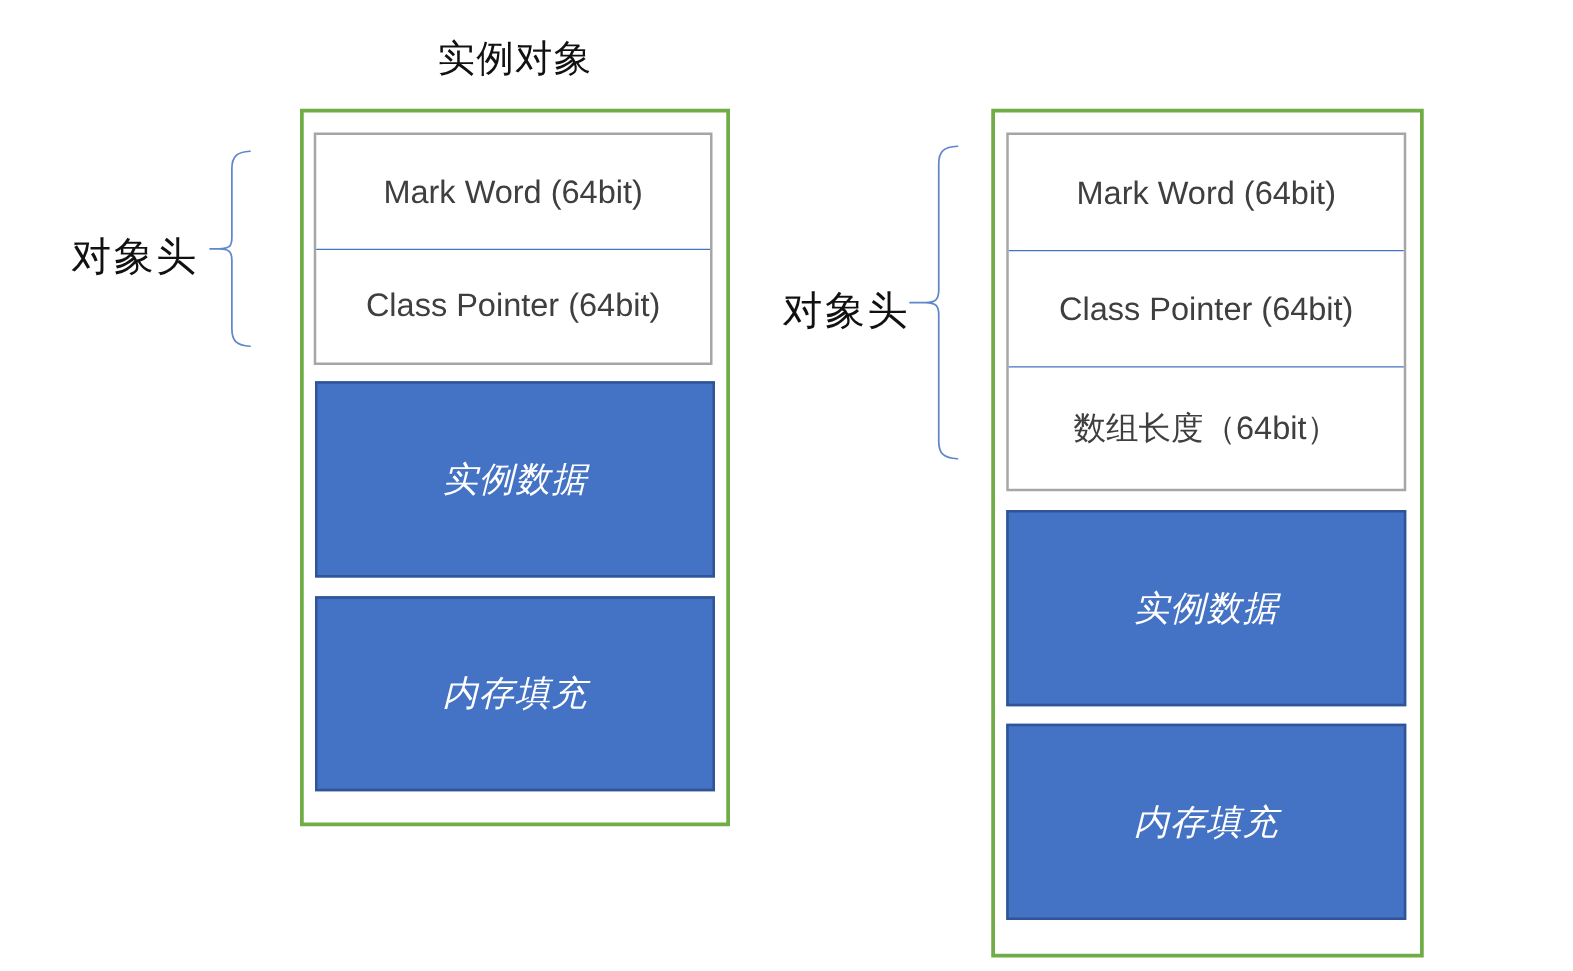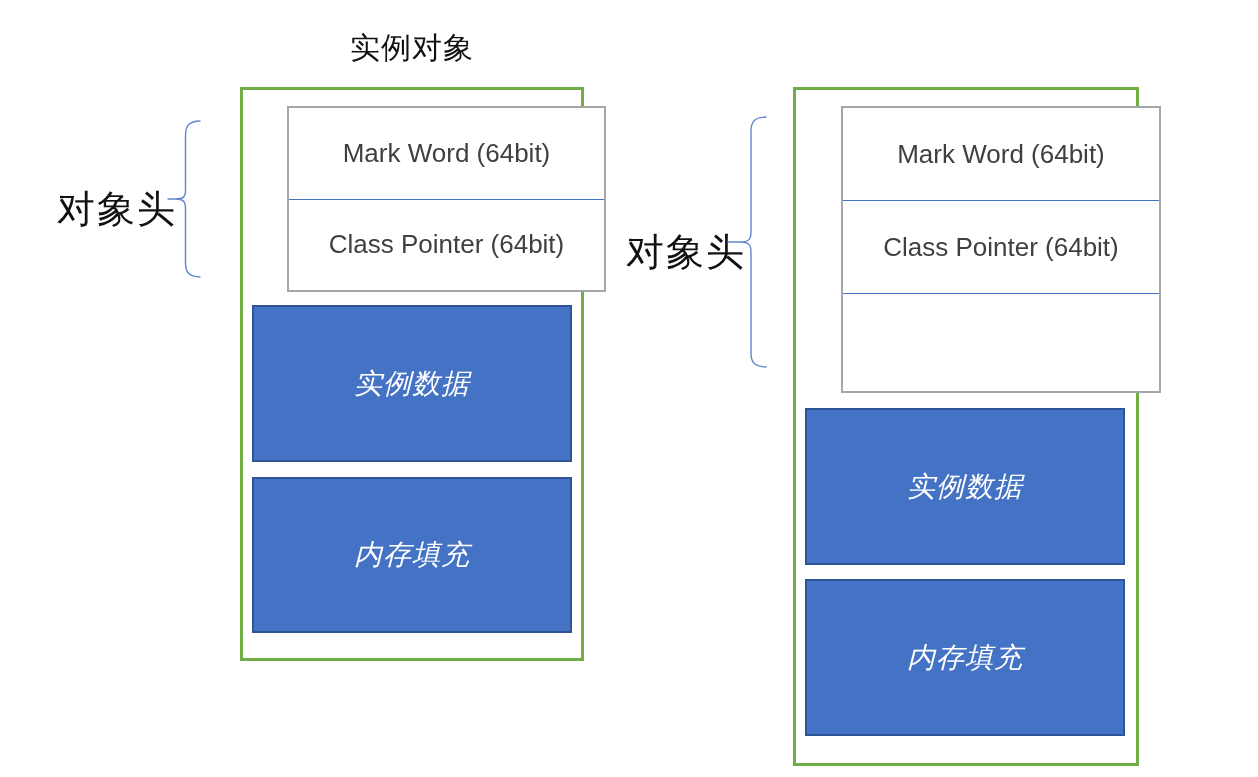--- a/index.html
+++ b/index.html
@@ -44,21 +44,20 @@
   }
   .c-left  { left: 240px; top: 87px; width: 344px; height: 574px; }
   .c-right { left: 793px; top: 87px; width: 346px; height: 679px; }
 
   .header-box {
     position: absolute;
     border: 2px solid var(--header-border);
     background: #ffffff;
     display: flex;
     flex-direction: column;
-    margin-left: 36px;
   }
   .hb-left  { left: 8px; top: 16px; width: 319px; height: 186px; }
   .hb-right { left: 9px; top: 16px; width: 320px; height: 287px; }
 
   .cell {
     flex: 1 1 auto;
     display: flex;
     align-items: center;
     justify-content: center;
     font-size: 26px;
@@ -88,21 +87,21 @@
   .b2-left  { left: 9px; top: 387px; width: 320px; height: 156px; }
   .b1-right { left: 9px; top: 318px; width: 320px; height: 157px; }
   .b2-right { left: 9px; top: 489px; width: 320px; height: 157px; }
 
   .brace { position: absolute; }
   .br-left  { left: 166px; top: 120px; }
   .br-right { left: 726px; top: 116px; }
 
   .brace-label {
     position: absolute;
-    font-size: 38px;
+    font-size: 32px;
     color: var(--text-black);
     letter-spacing: 2px;
     white-space: nowrap;
   }
   .bl-left  { left: 57px;  top: 184px; }
   .bl-right { left: 626px; top: 227px; }
 </style>
 </head>
 <body>
 
@@ -136,20 +135,21 @@
     <path d="M40,1 C29,1.5 25,5 25,15 L25,116 C25,123 23,126 14,126 L2,126
              M14,126 C23,126 25,129 25,136 L25,237 C25,247 29,250.5 40,251" fill="none" stroke="var(--brace-color)" stroke-width="1.4" stroke-linecap="round" opacity="0.85"></path>
   </svg>
 
   <div class="container c-right">
     <div class="header-box hb-right">
       <div class="cell fixed">Mark Word (64bit)</div>
       <div class="divider"></div>
       <div class="cell fixed">Class Pointer (64bit)</div>
       <div class="divider"></div>
+      <div class="cell">数组长度（64bit）</div>
     </div>
 
     <div class="block b1-right">实例数据</div>
 
     <div class="block b2-right">内存填充</div>
   </div>
 
 </div>
 
 </body></html>

